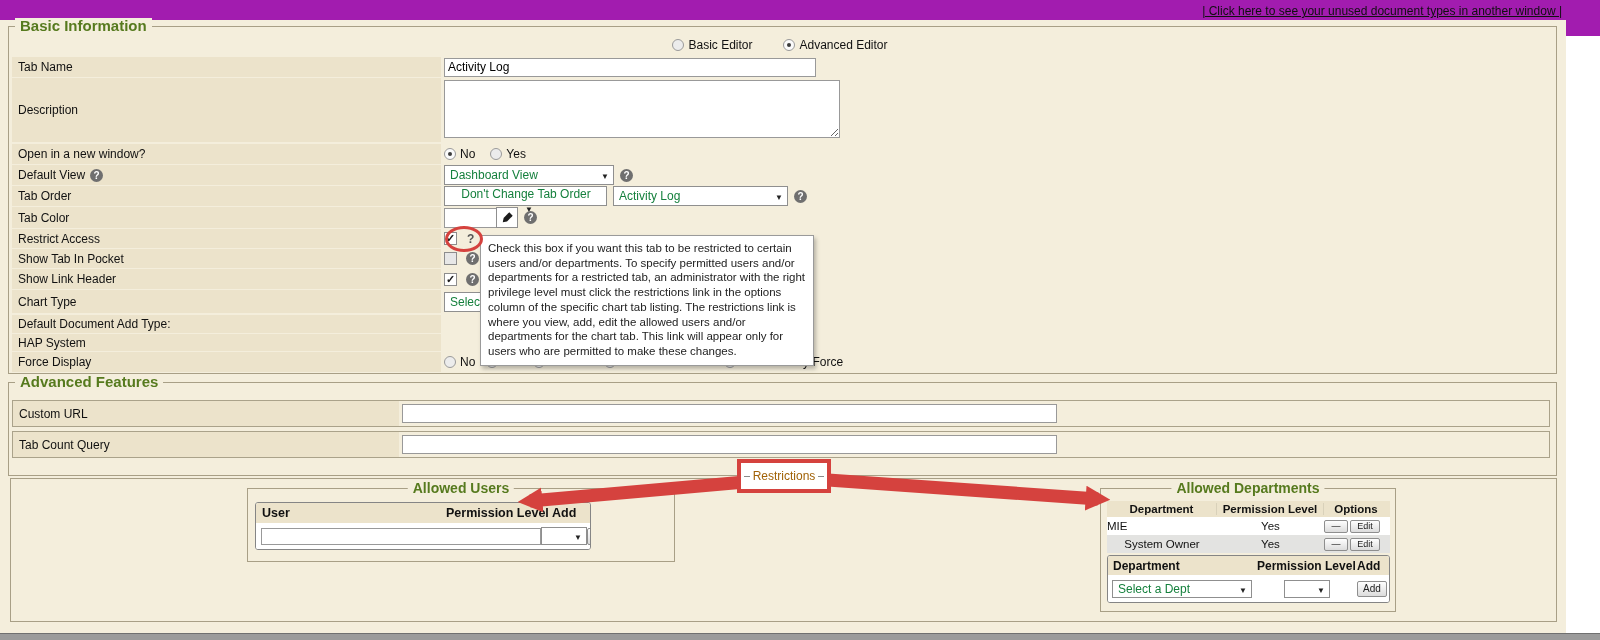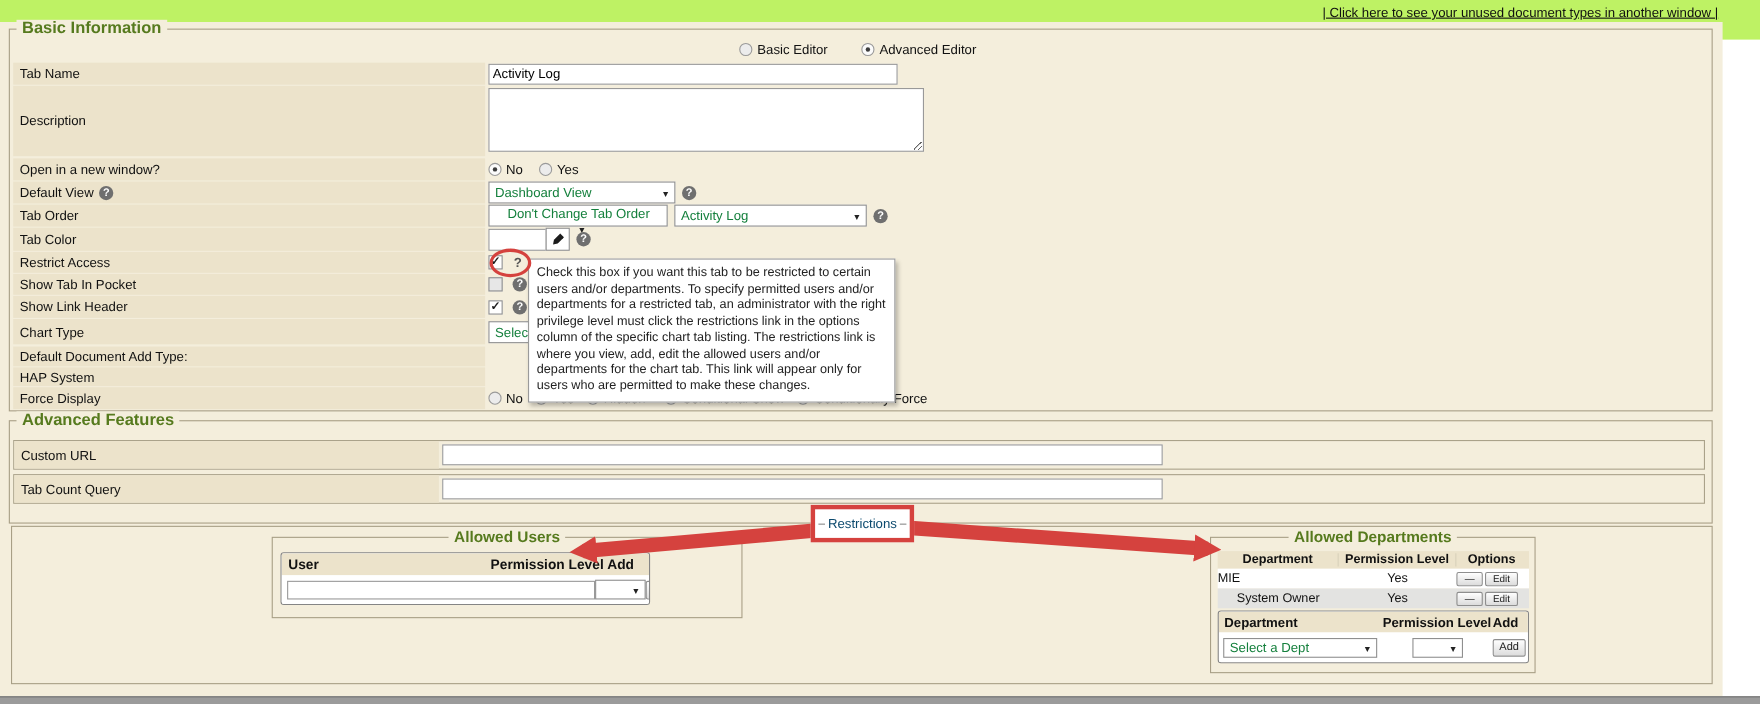--- a/index.html
+++ b/index.html
@@ -1,20 +1,20 @@
 <!DOCTYPE html>
 <html><head>
 <meta charset="utf-8">
 <style>
   * { margin:0; padding:0; box-sizing:border-box; }
   html,body { width:1600px; height:640px; }
   body { font-family:"Liberation Sans", sans-serif; font-size:12px; color:#111; background:#fff; }
   #app { position:relative; width:1600px; height:640px; overflow:hidden; background:#fff; }
 
-  .top-bar { position:absolute; top:0; left:0; width:1600px; height:36px; background:#bef264; }
+  .top-bar { position:absolute; top:0; left:0; width:1600px; height:36px; background:#a21caf; }
   .top-link { position:absolute; top:4px; right:38px; font-size:12px; color:#101010; text-decoration:underline; cursor:pointer; }
 
   .page { position:absolute; top:20px; left:0; width:1566px; height:613px; background:#f4eedc; }
 
   .fs { position:absolute; border:1px solid #a89f86; background:transparent; }
   .fs-legend { position:absolute; top:-9px; left:6px; background:#f4eedc; padding:0 5px; color:#567a1e; font-weight:bold; font-size:15px; line-height:16px; white-space:nowrap; }
   .fs-legend.centered { left:50%; transform:translateX(-50%); font-size:14px; }
 
   .row { position:absolute; left:12px; width:1545px; }
   .row .lbl { position:absolute; left:0; top:0; bottom:0; width:429px; background:#ece3cb; padding-left:6px; display:flex; align-items:center; gap:5px; }
@@ -37,21 +37,21 @@
   .help::after { content:"?"; }
   .qmark { color:#555; font-weight:bold; font-size:12px; }
   .qmark::after { content:"?"; }
 
   .tooltip { position:absolute; left:480px; top:215px; width:334px; background:#fff; border:1px solid #9a9a9a; box-shadow:2px 3px 4px rgba(0,0,0,0.25); padding:5px 7px 6px 7px; font-size:11.5px; line-height:1.28; color:#222; z-index:50; }
 
   .red-ellipse { position:absolute; left:445px; top:206px; width:38px; height:26px; border:3px solid #d5423e; border-radius:50%; z-index:60; pointer-events:none; }
 
   .restrict-panel { position:absolute; left:10px; top:458px; width:1547px; height:144px; border:1px solid #a89f86; background:#f4eedc; }
 
-  .callout { position:absolute; left:737px; top:439px; width:94px; height:34px; background:#fff; border:4px solid #d5423e; z-index:46; display:flex; align-items:center; justify-content:center; font-size:12px; color:#0c4a6e; }
+  .callout { position:absolute; left:737px; top:439px; width:94px; height:34px; background:#fff; border:4px solid #d5423e; z-index:46; display:flex; align-items:center; justify-content:center; font-size:12px; color:#a16207; }
   .callout::before, .callout::after { content:""; width:9px; height:1px; background:#8a8a8a; margin:0 3px; }
 
   .arrows { position:absolute; left:0; top:440px; width:1557px; height:70px; z-index:44; pointer-events:none; }
 
   .mini-table { position:absolute; background:#fff; border:1px solid #858585; border-radius:3px; overflow:hidden; }
   .mt-head { background:#ece3cb; display:flex; align-items:center; font-weight:bold; }
   .mt-row { display:flex; align-items:center; background:#fff; }
   .btn { background:linear-gradient(#fefefe,#dcdcdc); border:1px solid #8e8e8e; border-radius:2px; font-size:10px; font-family:"Liberation Sans",sans-serif; padding:0 5px; height:15px; line-height:13px; cursor:pointer; color:#222; }
 
   .dept-hdr-cell { border-right:1px solid #d9d1ba; display:flex; justify-content:center; align-items:center; }

